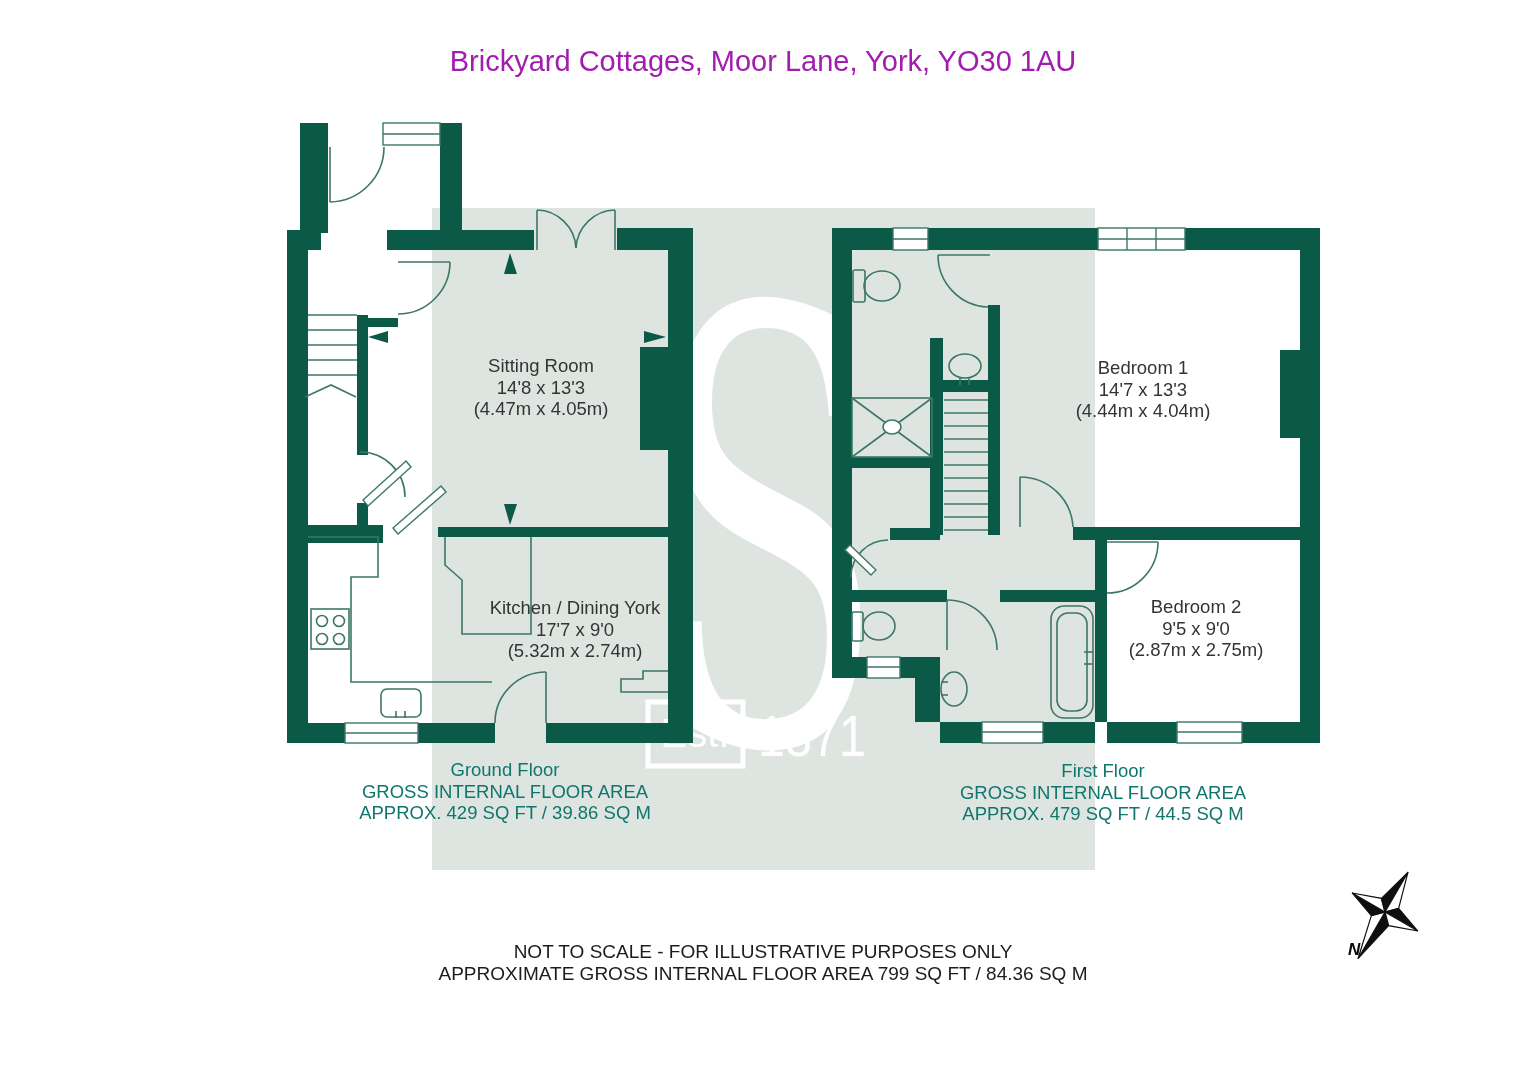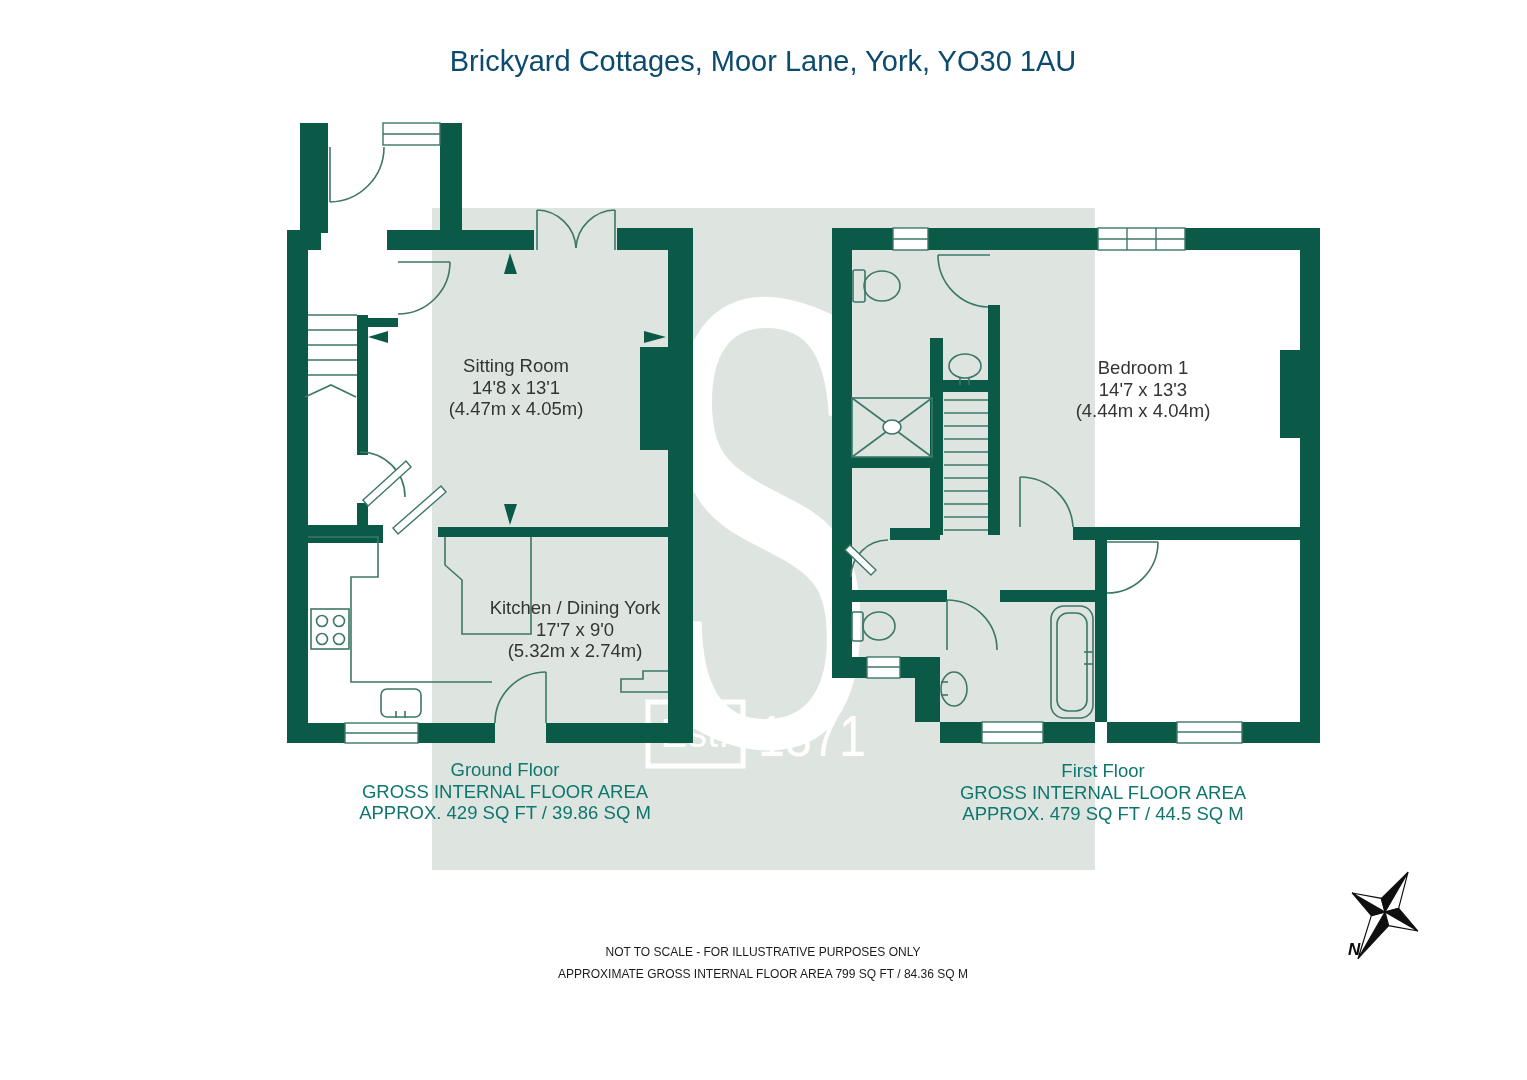--- a/index.html
+++ b/index.html
@@ -5,25 +5,25 @@
   :root{
     --wall:#0b5947;
     --fixture:#3d7767;
     --band:#dee5e1;
     --ink:#222222;
   }
   html,body{margin:0;padding:0;background:#ffffff;}
   .page{position:relative;width:1527px;height:1080px;background:#ffffff;overflow:hidden;
         font-family:"Liberation Sans", sans-serif;color:var(--ink);}
   .abs{position:absolute;}
-  .title{font-size:29px;color:#0c4a6e;white-space:nowrap;transform:translateX(-50%);}
+  .title{font-size:29px;color:#a21caf;white-space:nowrap;transform:translateX(-50%);}
   .room-label,.floor-label{text-align:center;font-size:18.5px;line-height:21.5px;
         color:#343434;transform:translateX(-50%);white-space:nowrap;}
   .floor-label{color:#0f766e;}
-  .footer{ text-align:center;font-size:12px;line-height:22px;color:#1c1c1c;
+  .footer{ text-align:center;font-size:19px;line-height:22px;color:#1c1c1c;
         transform:translateX(-50%);white-space:nowrap;}
   .n-label{font-size:17px;font-weight:bold;font-style:italic;color:#0a0a0a;}
   svg .wall{fill:var(--wall);}
   svg .thinwall{fill:var(--wall);}
   svg .fx{fill:none;stroke:var(--fixture);stroke-width:1.6;}
   svg .fxfill{fill:#ffffff;stroke:var(--fixture);stroke-width:1.6;}
   svg .winrect{fill:#ffffff;stroke:var(--fixture);stroke-width:1.4;}
   svg .winline{stroke:var(--fixture);stroke-width:1.4;}
   svg .strip{fill:#ffffff;stroke:var(--fixture);stroke-width:1.4;}
   svg .arrow{fill:var(--wall);}
@@ -265,38 +265,43 @@
       <polygon class="star-light" points="38,0 10,10 0,0"></polygon>
       <polygon class="star-dark" points="0,46 10,10 0,0"></polygon>
       <polygon class="star-light" points="0,46 -10,10 0,0"></polygon>
       <polygon class="star-dark" points="-38,0 -10,10 0,0"></polygon>
       <polygon class="star-light" points="-38,0 -10,-10 0,0"></polygon>
     </g>
   </svg>
 
   <div class="abs title" style="left:763px;top:45px">Brickyard Cottages, Moor Lane, York, YO30 1AU</div>
 
-  <div class="abs room-label" style="left:516px;top:355px">
+  <div class="abs room-label" style="left:541px;top:355px">
     <div>Sitting Room</div>
-    <div>14'8 x 13'1</div>
+    <div>14'8 x 13'3</div>
     <div>(4.47m x 4.05m)</div>
   </div>
 
   <div class="abs room-label" style="left:575px;top:597px">
     <div>Kitchen / Dining York</div>
     <div>17'7 x 9'0</div>
     <div>(5.32m x 2.74m)</div>
   </div>
 
   <div class="abs room-label" style="left:1143px;top:357px">
     <div>Bedroom 1</div>
     <div>14'7 x 13'3</div>
     <div>(4.44m x 4.04m)</div>
   </div>
 
+  <div class="abs room-label" style="left:1196px;top:596px">
+    <div>Bedroom 2</div>
+    <div>9'5 x 9'0</div>
+    <div>(2.87m x 2.75m)</div>
+  </div>
 
   <div class="abs floor-label" style="left:505px;top:759px">
     <div>Ground Floor</div>
     <div>GROSS INTERNAL FLOOR AREA</div>
     <div>APPROX. 429 SQ FT / 39.86 SQ M</div>
   </div>
 
   <div class="abs floor-label" style="left:1103px;top:760px">
     <div>First Floor</div>
     <div>GROSS INTERNAL FLOOR AREA</div>

